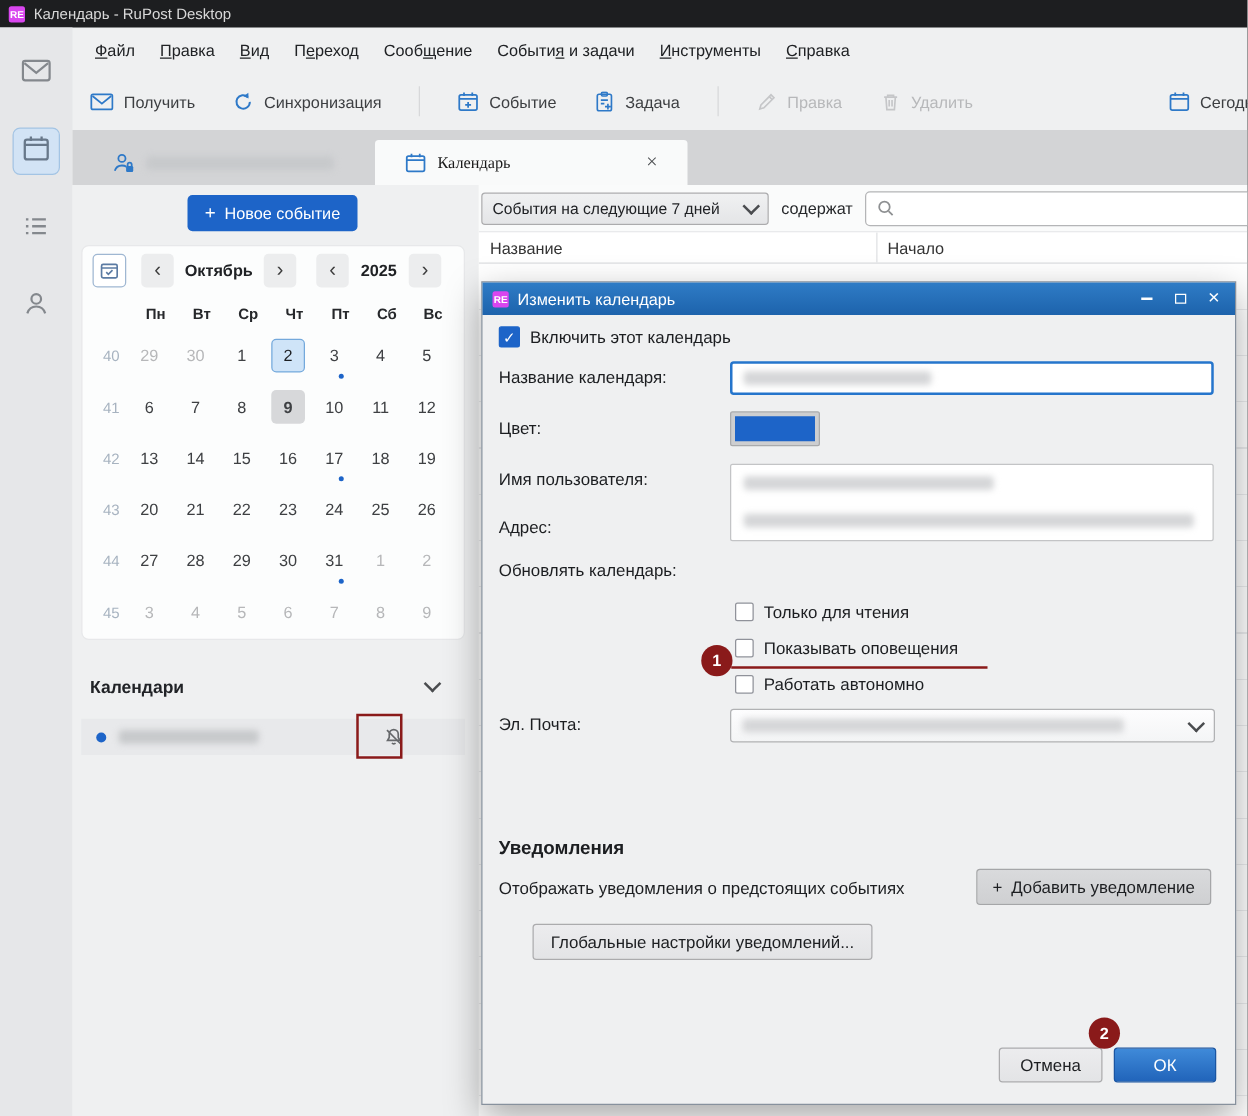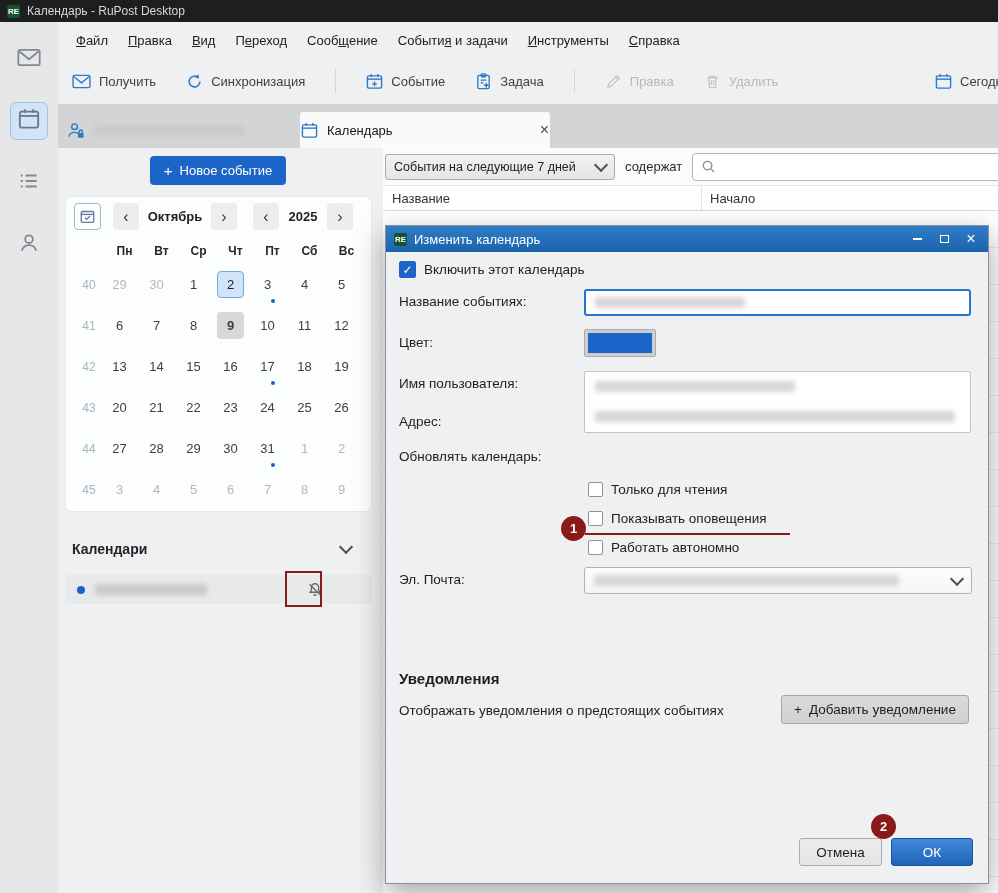--- a/index.html
+++ b/index.html
@@ -2,21 +2,21 @@
 <html><head>
 <meta charset="utf-8">
 <style>
   html,body{margin:0;padding:0;background:#555;}
   .app{position:relative;width:998px;height:893px;background:#eff0f1;
        font-family:"Liberation Sans",sans-serif;overflow:hidden;color:#1a1a1a;}
 
   
   .titlebar{position:absolute;left:0;top:0;right:0;height:22px;background:#1d1e20;
             display:flex;align-items:center;gap:7px;padding-left:7px;color:#d8d8d8;font-size:12px;}
-  .logo{width:13px;height:13px;border-radius:2px;background:#14532d;color:#fff;font-size:8px;
+  .logo{width:13px;height:13px;border-radius:2px;background:#d946ef;color:#fff;font-size:8px;
         font-weight:bold;display:flex;align-items:center;justify-content:center;flex:none;}
 
   
   .rail{position:absolute;left:0;top:22px;bottom:0;width:58px;background:#e6e7e9;
         display:flex;flex-direction:column;align-items:center;padding-top:18px;gap:24px;}
   .rail-item{width:38px;height:38px;display:flex;align-items:center;justify-content:center;
              color:#84888d;border-radius:6px;box-sizing:border-box;}
   .rail-item.active{background:#d2e3f5;border:1px solid #a3c4e4;color:#68788a;}
 
   
@@ -27,21 +27,21 @@
            font-size:13px;color:#3d3f42;}
   .tb{display:flex;align-items:center;gap:8px;}
   .tb .ic{color:#2e79c8;display:flex;}
   .tb.disabled{color:#b7b8ba;}
   .tb.disabled .ic{color:#c5c6c8;}
   .tb-sep{width:1px;height:24px;background:#d7d8da;}
   .tb-today{position:absolute;left:877px;top:0;height:100%;display:flex;align-items:center;gap:8px;}
 
   
   .tabbar{height:44px;background:#d3d4d6;display:flex;align-items:flex-end;padding-left:7px;}
-  .tab{height:36px;display:flex;align-items:center;padding:0 1px;gap:9px;font-size:13px;box-sizing:border-box;}
+  .tab{height:36px;display:flex;align-items:center;padding:0 24px;gap:9px;font-size:13px;box-sizing:border-box;font-family:Liberation Serif, serif;}
   .tab.inactive{width:235px;color:#3b3d40;}
   .tab.active{width:250px;background:#f9fafa;border-radius:3px 3px 0 0;}
   .tab .ic{color:#2e79c8;display:flex;}
   .tab-close{margin-left:auto;font-size:16px;color:#4a4c4f;line-height:1;}
 
   
   .content{position:absolute;left:0;top:126px;right:0;bottom:0;display:flex;}
   .left-panel{position:relative;width:325px;flex:none;background:#eff0f1;}
   .btn-new{position:absolute;left:92px;top:8px;width:136px;height:29px;background:#1d64c8;border-radius:4px;
            color:#fff;font-size:13px;display:flex;align-items:center;justify-content:center;gap:7px;}
@@ -537,21 +537,21 @@
           </span>
         <span class="wc wc-close">×</span>
       </span>
     </div>
 
     <div class="dlg-row-cb" style="left:13px;top:35px">
       <span class="cbx checked"></span>
       <span>Включить этот календарь</span>
     </div>
 
-    <span class="dlg-label" style="left:13px;top:68px">Название событиях:</span>
+    <span class="dlg-label" style="left:13px;top:68px">Название календаря:</span>
     <span class="text-input" style="left:198px;top:63px;width:387px;height:27px">
       <span class="chip on-white" style="width:150px"></span>
     </span>
 
     <span class="dlg-label" style="left:13px;top:109px">Цвет:</span>
     <span class="color-btn">
       <i style="background:#1d64c8"></i>
     </span>
 
     <span class="dlg-label" style="left:13px;top:150px">Имя пользователя:</span>
@@ -582,20 +582,23 @@
       <span class="cd"></span>
     </span>
 
 
     <span class="dlg-h2">Уведомления</span>
     <span class="dlg-label" style="left:13px;top:477px">Отображать уведомления о предстоящих событиях</span>
     <span class="btn btn-darker" style="left:395px;top:469px;width:188px;height:29px">
       <span>+</span>
       <span>Добавить уведомление</span>
     </span>
+    <span class="btn btn-gray" style="left:40px;top:513px;width:272px;height:29px">
+      <span>Глобальные настройки уведомлений...</span>
+    </span>
 
     <span class="btn btn-gray" style="left:413px;top:612px;width:83px;height:28px">
       <span>Отмена</span>
     </span>
     <span class="btn btn-ok" style="left:505px;top:612px;width:82px;height:28px">
       <span>ОК</span>
     </span>
   </div>
 
   <div class="annot-circle" style="left:561px;top:516px">1</div>

